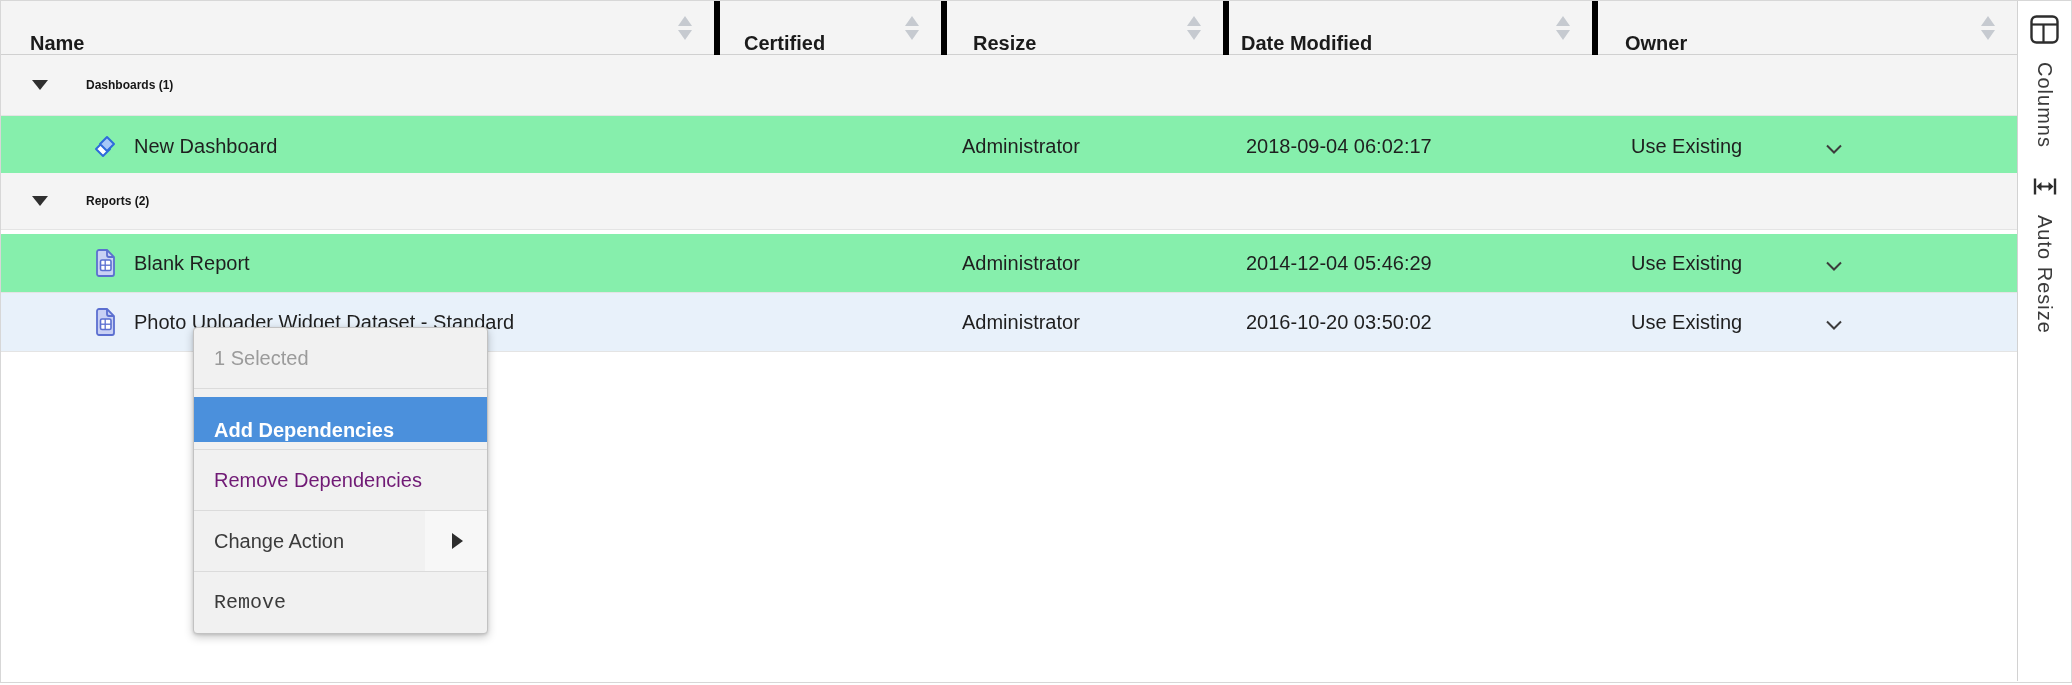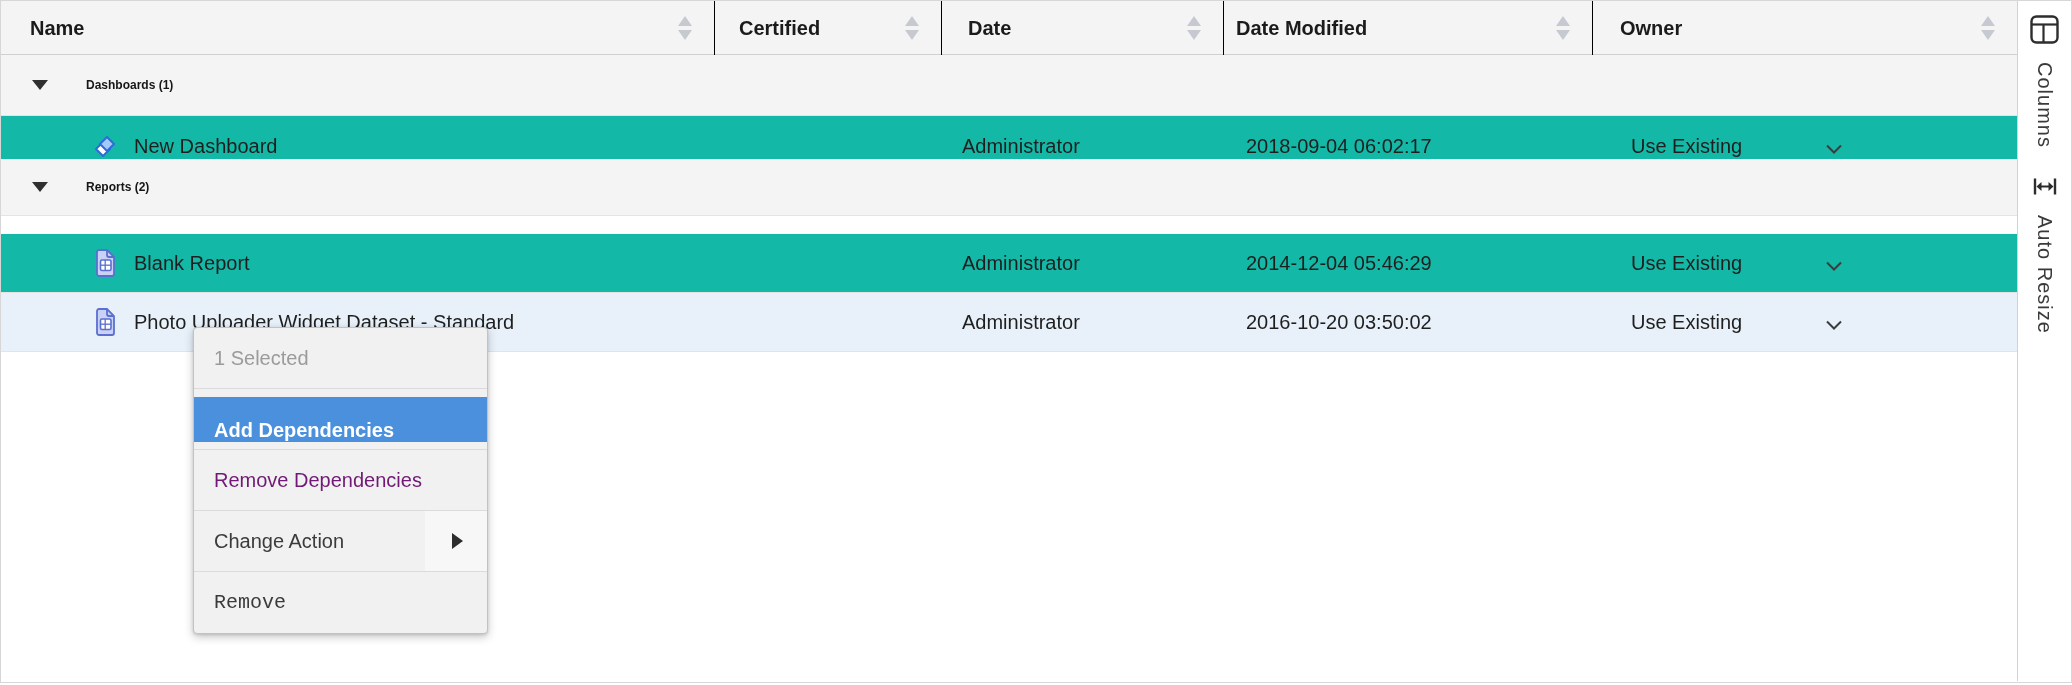--- a/index.html
+++ b/index.html
@@ -5,42 +5,42 @@
   html,body{margin:0;padding:0;background:#fff;}
   .stage{position:relative;width:2072px;height:685px;background:#fff;
          font-family:"Liberation Sans","DejaVu Sans",sans-serif;overflow:hidden;}
   .panel{position:absolute;left:0;top:0;width:2072px;height:683px;
          border:1px solid #d7d7d7;box-sizing:border-box;background:#fff;}
 
   
   .grid{position:absolute;left:0;top:0;width:2016px;height:680px;background:#fff;}
   .hdr{position:absolute;left:0;top:0;width:2016px;height:54px;background:#f4f4f4;
        border-bottom:1px solid #d0d0d0;box-sizing:border-box;}
-  .hcell{position:absolute;top:0;height:54px;display:flex;align-items:center;
+  .hcell{position:absolute;top:0;height:54px;display:flex;align-items:flex-end;
          box-sizing:border-box;font-size:20px;font-weight:bold;color:#1b1b1b;}
-  .hcell.div{border-left:1px solid #000000;}
+  .hcell.div{border-left:6px solid #000000;}
   .h-name{left:0;width:713px;padding-left:29px;}
   .h-cert{left:713px;width:227px;padding-left:24px;}
   .h-owner{left:940px;width:282px;padding-left:26px;}
   .h-date{left:1222px;width:369px;padding-left:12px;}
   .h-action{left:1591px;width:425px;padding-left:27px;}
   .sort{position:absolute;right:22px;top:50%;transform:translateY(-50%);
         display:flex;flex-direction:column;align-items:center;gap:4px;}
   .sort .up{width:0;height:0;border-left:7px solid transparent;border-right:7px solid transparent;
             border-bottom:10px solid #c6cad0;}
   .sort .dn{width:0;height:0;border-left:7px solid transparent;border-right:7px solid transparent;
             border-top:10px solid #c6cad0;}
 
   .row{position:absolute;left:0;width:2016px;box-sizing:border-box;
-       border-bottom:1px solid #e4e4e4;background:#14b8a6;}
+       border-bottom:1px solid #e4e4e4;background:#86efac;}
   .row.group{background:#f4f4f4;}
   .row.selected{background:#e8f1fa;}
   .g1{top:54px;height:61px;}
   .r1{top:115px;height:61px;}
-  .g2{top:158px;height:57px;text-align:right;}
+  .g2{top:172px;height:57px;text-align:right;}
   .r2{top:233px;height:59px;}
   .r3{top:292px;height:59px;}
 
   .tri{position:absolute;left:31px;top:50%;margin-top:-5px;width:0;height:0;
        border-left:8px solid transparent;border-right:8px solid transparent;
        border-top:10px solid #2f2f2f;}
   .glabel{position:absolute;left:85px;top:50%;transform:translateY(-50%);
           font-size:12px;font-weight:bold;color:#161616;white-space:nowrap;}
   .cell{position:absolute;top:50%;transform:translateY(-50%);font-size:20px;
         color:#1f1f1f;white-space:nowrap;}
@@ -95,21 +95,21 @@
             </span>
         </div>
         <div class="hcell div h-cert">
           <span>Certified</span>
           <span class="sort">
               <i class="up"></i>
               <i class="dn"></i>
             </span>
         </div>
         <div class="hcell div h-owner">
-          <span>Date</span>
+          <span>Resize</span>
           <span class="sort">
               <i class="up"></i>
               <i class="dn"></i>
             </span>
         </div>
         <div class="hcell div h-date">
           <span>Date Modified</span>
           <span class="sort">
               <i class="up"></i>
               <i class="dn"></i>

